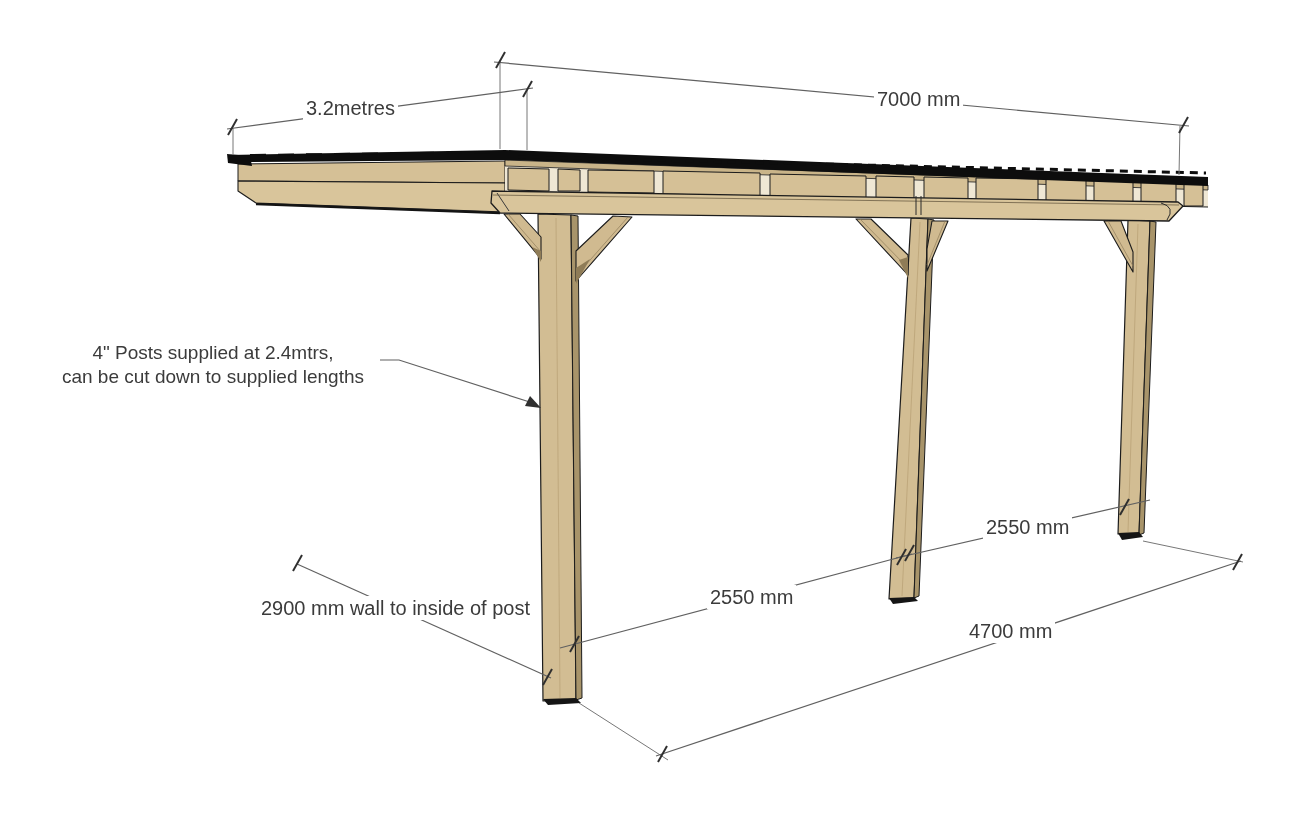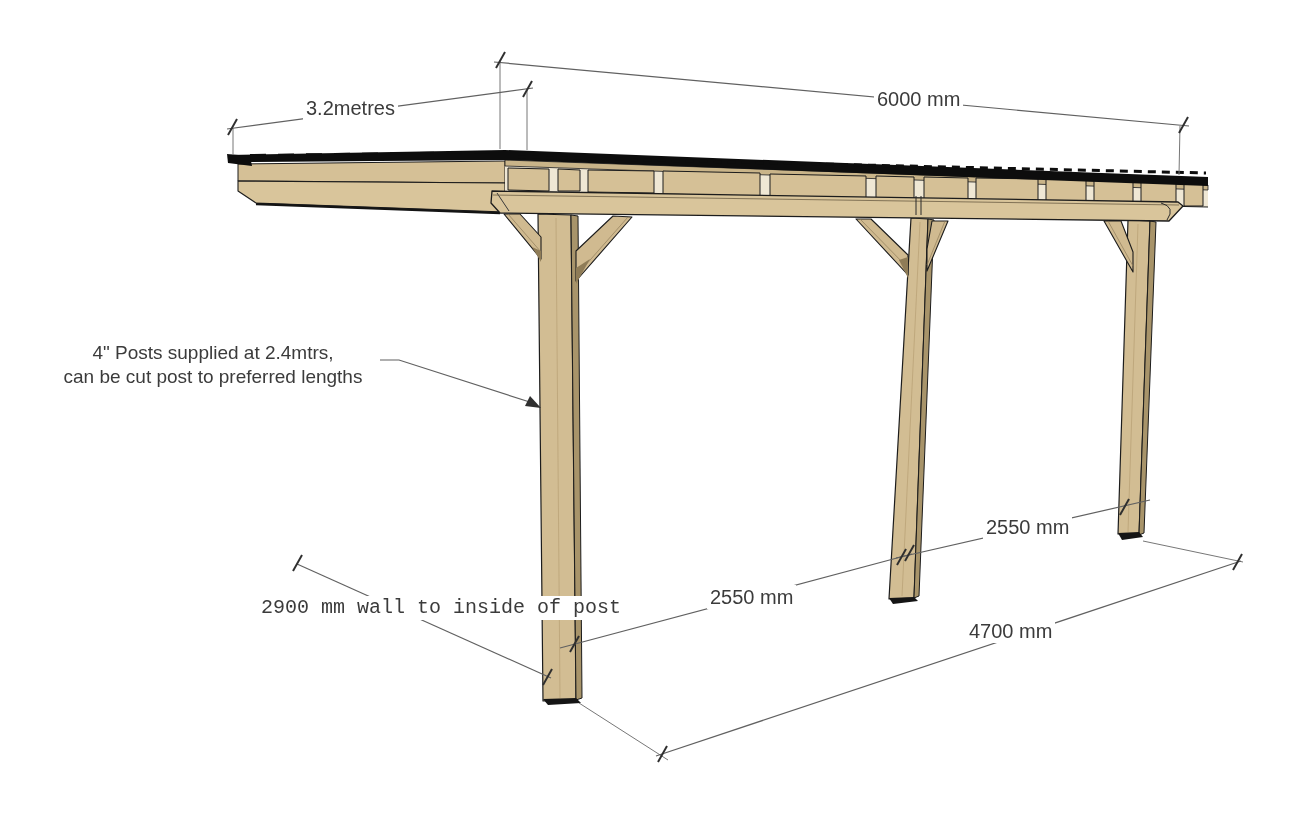--- a/index.html
+++ b/index.html
@@ -156,23 +156,23 @@
         <path class="tick" d="M1120,515 L1129,499"></path>
         <path class="tick" d="M293,571 L302,555"></path>
         <path class="tick" d="M543,685 L552,669"></path>
         <path class="tick" d="M658,762 L667,746"></path>
         <path class="tick" d="M1233,570 L1242,554"></path>
       </g>
     </g>
   </svg>
 
   <div class="dim-label" style="left:303px;top:96px;">3.2metres</div>
-  <div class="dim-label" style="left:874px;top:87px;">6000 mm</div>
+  <div class="dim-label" style="left:874px;top:87px;">7000 mm</div>
   <div class="annotation" style="left:46px;top:341px;width:334px;">
     <div>4" Posts supplied at 2.4mtrs,</div>
-    <div>can be cut post to preferred lengths</div>
+    <div>can be cut down to supplied lengths</div>
   </div>
   <div class="dim-label" style="left:983px;top:515px;">2550 mm</div>
   <div class="dim-label" style="left:707px;top:585px;">2550 mm</div>
-  <div class="dim-label" style="left:258px;top:596px;font-family:Liberation Mono, monospace;">2900 mm wall to inside of post</div>
+  <div class="dim-label" style="left:258px;top:596px;">2900 mm wall to inside of post</div>
   <div class="dim-label" style="left:966px;top:619px;">4700 mm</div>
 
 </div>
 
 </body></html>

